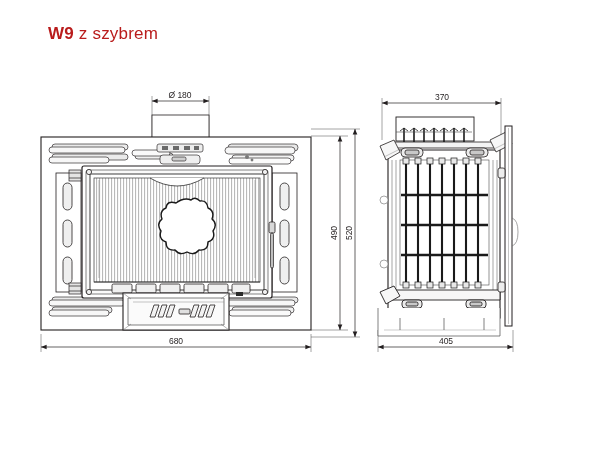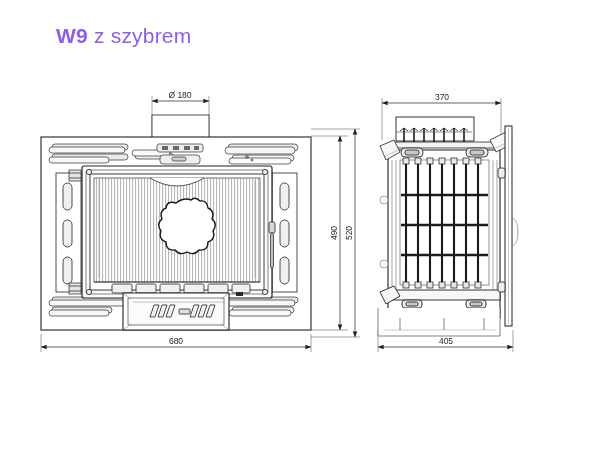--- a/index.html
+++ b/index.html
@@ -10,24 +10,24 @@
   #page {
     position: relative;
     width: 600px;
     height: 449px;
     background: #ffffff;
     font-family: "Liberation Sans", sans-serif;
     overflow: hidden;
   }
   #title {
     position: absolute;
-    left: 56px;
+    left: 48px;
     top: 24px;
-    font-size: 21px;
-    color: #8b5cf6;
+    font-size: 17px;
+    color: #b91c1c;
     letter-spacing: 0.2px;
     white-space: nowrap;
   }
   #title .bold {
     font-weight: bold;
   }
   #title .reg {
     font-weight: normal;
   }
   svg.drawing {

